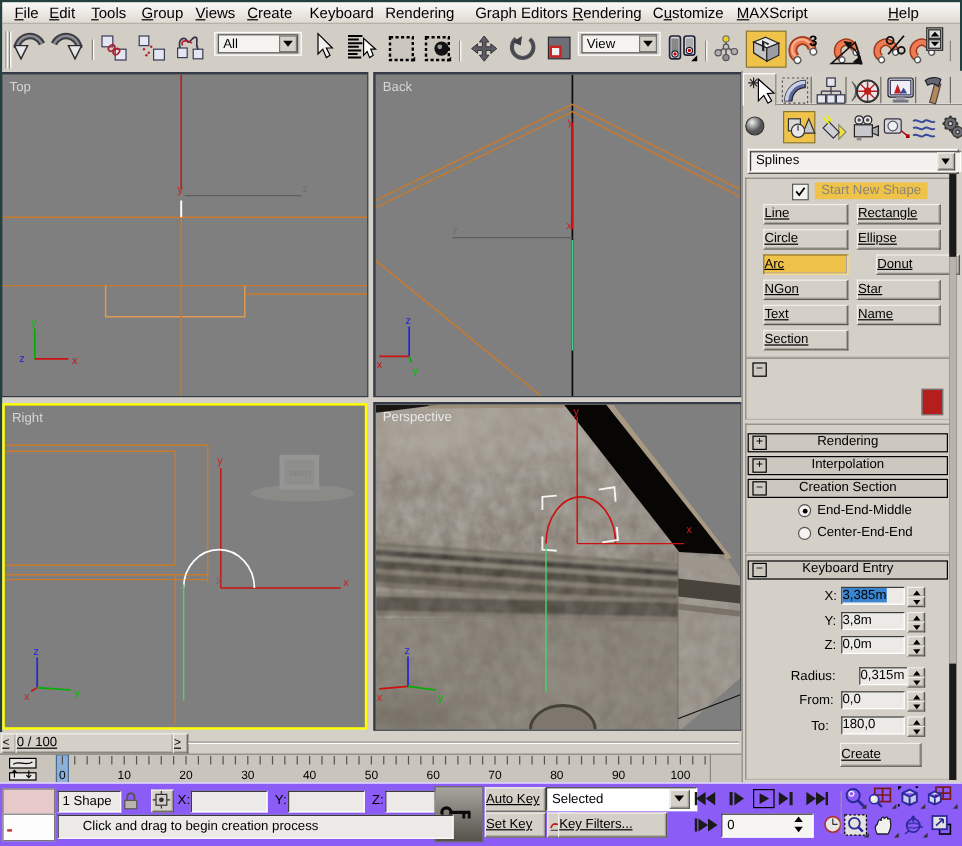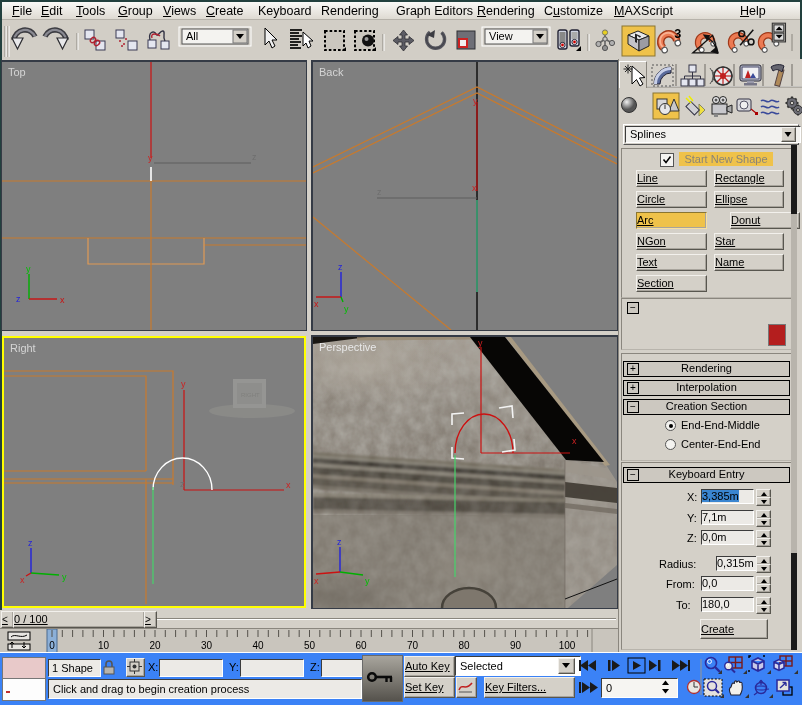--- a/index.html
+++ b/index.html
@@ -515,21 +515,21 @@
         <text x="309.5" y="20" font-size="10" text-anchor="middle" fill="#000">50</text>
         <text x="361" y="20" font-size="10" text-anchor="middle" fill="#000">60</text>
         <text x="412.5" y="20" font-size="10" text-anchor="middle" fill="#000">70</text>
         <text x="464" y="20" font-size="10" text-anchor="middle" fill="#000">80</text>
         <text x="515.5" y="20" font-size="10" text-anchor="middle" fill="#000">90</text>
         <text x="567" y="20" font-size="10" text-anchor="middle" fill="#000">100</text>
         <line x1="592" y1="0" x2="592" y2="24" stroke="#8a867e"></line>
       </svg></div>
 </div>
 
-<div class="abs" style="left:0;top:652px;width:802px;height:53px;background:#3b82f6;border-top:1px solid #fff;">
+<div class="abs" style="left:0;top:652px;width:802px;height:53px;background:#8b5cf6;border-top:1px solid #fff;">
 
  <div class="abs" style="left:2px;top:4px;width:42px;height:21px;background:#e8c9c9;border:1px solid #777;"></div>
  <div class="abs" style="left:2px;top:25px;width:42px;height:21px;background:#fdfdfd;border:1px solid #777;"></div>
  <div class="abs" style="left:6px;top:38px;width:4px;height:2px;background:#c03030;"></div>
  <div class="abs fld" style="left:48px;top:6px;width:48px;height:16px;line-height:16px;padding-left:3px;">1 Shape</div>
 
  <svg class="abs" style="left:101px;top:6px;" width="16" height="17" viewBox="0 0 16 17">
   <rect x="3" y="8" width="10" height="7" fill="#b8b4ac" stroke="#555"></rect>
   <path d="M5 8 V5 a3 3 0 0 1 6 0 V8" fill="none" stroke="#555" stroke-width="1.6"></path>
  </svg>
@@ -565,21 +565,21 @@
 
  <div class="abs fld" style="left:455px;top:3px;width:120px;height:18px;background:#fff;line-height:18px;padding-left:4px;">Selected</div>
  <div class="abs btn" style="left:558px;top:5px;width:15px;height:14px;"><svg width="13" height="12">
         <path d="M3 4 L11 4 L7 9 Z" fill="#000"></path>
       </svg></div>
 
  <div class="abs btn" style="left:456px;top:24px;width:19px;height:19px;"><svg width="17" height="17">
         <path d="M2 12 C5 4 8 14 15 5" fill="none" stroke="#c02020" stroke-width="1.5"></path>
         <line x1="2" y1="14" x2="15" y2="14" stroke="#555"></line>
       </svg></div>
- <div class="abs btn" style="left:484px;top:24px;width:89px;height:19px;line-height:19px;">Key Filters...</div>
+ <div class="abs btn" style="left:465px;top:24px;width:89px;height:19px;line-height:19px;">Key Filters...</div>
 
  <svg class="abs" style="left:578px;top:3px;" width="115" height="19" viewBox="0 0 115 19">
   <g fill="#1a1a1a">
    <path d="M2 9.5 L10 4 L10 15 Z"></path>
         <path d="M10 9.5 L18 4 L18 15 Z"></path>
         <rect x="1" y="4" width="2" height="11"></rect>
    <rect x="30" y="4" width="2.5" height="11"></rect>
         <path d="M42 9.5 L34 4 L34 15 Z"></path>
    <rect x="50" y="2" width="17" height="15" fill="none" stroke="#000"></rect>
         <path d="M55 5 L63 9.5 L55 14 Z"></path>
@@ -674,21 +674,21 @@
      <rect x="1" y="1" width="12" height="11" fill="#e4e2de" stroke="#2a2a9a" stroke-width="1.5"></rect>
      <path d="M4 9 L10 3.5 M10 3.5 L6.5 3.5 M10 3.5 L10 7" stroke="#2a2a9a" stroke-width="1.4"></path>
           </g>
     <path d="M20 19 L24 19 L24 15 Z" fill="#333"></path>
     <path d="M45 19 L49 19 L49 15 Z" fill="#333"></path>
     <path d="M69 19 L73 19 L73 15 Z" fill="#333"></path>
    </g>
   </g>
  </svg>
 
- <div class="abs fld" style="left:48px;top:26px;width:308px;height:18px;line-height:18px;padding-left:4px;">Click and drag to begin creation process</div>
+ <div class="abs fld" style="left:48px;top:26px;width:308px;height:18px;line-height:18px;padding-left:20px;">Click and drag to begin creation process</div>
 </div>
 
 <div class="abs" id="panel" style="left:618px;top:59px;width:184px;height:593px;background:#d4d0c8;font-size:11px;border-left:1px solid #8a867e;box-sizing:border-box;">
 
  <div class="abs" style="left:0px;top:2px;width:184px;height:27px;">
   <div class="abs" style="left:0;top:0;width:28px;height:27px;border:1px solid #8a867e;border-bottom:none;background:#d4d0c8;box-sizing:border-box;border-top-color:#fff;border-left-color:#fff;"></div>
   <div class="abs" style="left:28px;top:0;width:156px;height:26px;border-bottom:1px solid #fff;box-sizing:border-box;"></div>
  </div>
  <svg class="abs" style="left:0;top:2px;" width="184" height="28" viewBox="0 0 184 28">
   <g stroke="#6e6a64" fill="none">
@@ -872,21 +872,21 @@
  <div class="abs" style="left:62px;top:360px;">End-End-Middle</div>
  <div class="abs" style="left:46px;top:380px;width:9px;height:9px;border-radius:50%;background:#f4f3f0;border:1px solid #555;"></div>
  <div class="abs" style="left:62px;top:379px;">Center-End-End</div>
 
  <div class="abs" style="left:2px;top:403px;width:169px;height:186px;border:1px solid #b8b4ac;border-top-color:#8a867e;border-left-color:#8a867e;"></div>
  <div class="abs" style="left:4px;top:408px;width:165px;height:14px;background:#ccc8c0;border:1px solid #000;line-height:13px;text-align:center;">Keyboard Entry</div>
  <div class="abs" style="left:8px;top:410px;width:10px;height:10px;background:#ccc8c0;border:1px solid #000;line-height:9px;text-align:center;font-size:10px;">−</div>
  <div class="abs" style="left:68px;top:432px;">X:</div>
  <div class="abs fld" style="left:82px;top:430px;width:51px;height:13px;"><span style="background:#3a85d0;">3,385m</span></div>
  <div class="abs" style="left:68px;top:453px;">Y:</div>
- <div class="abs fld" style="left:82px;top:451px;width:51px;height:13px;">7,1m</div>
+ <div class="abs fld" style="left:82px;top:451px;width:51px;height:13px;">3,8m</div>
  <div class="abs" style="left:68px;top:473px;">Z:</div>
  <div class="abs fld" style="left:82px;top:471px;width:51px;height:13px;">0,0m</div>
  <div class="abs" style="left:40px;top:499px;text-align:right;">Radius:</div>
  <div class="abs fld" style="left:82px;top:497px;width:51px;height:13px;margin-left:15px;">0,315m</div>
  <div class="abs" style="left:47px;top:519px;">From:</div>
  <div class="abs fld" style="left:82px;top:517px;width:51px;height:13px;">0,0</div>
  <div class="abs" style="left:57px;top:540px;">To:</div>
  <div class="abs fld" style="left:82px;top:538px;width:51px;height:13px;">180,0</div>
  <div class="abs btn" style="left:81px;top:560px;width:66px;height:18px;line-height:18px;">Create</div>
 

